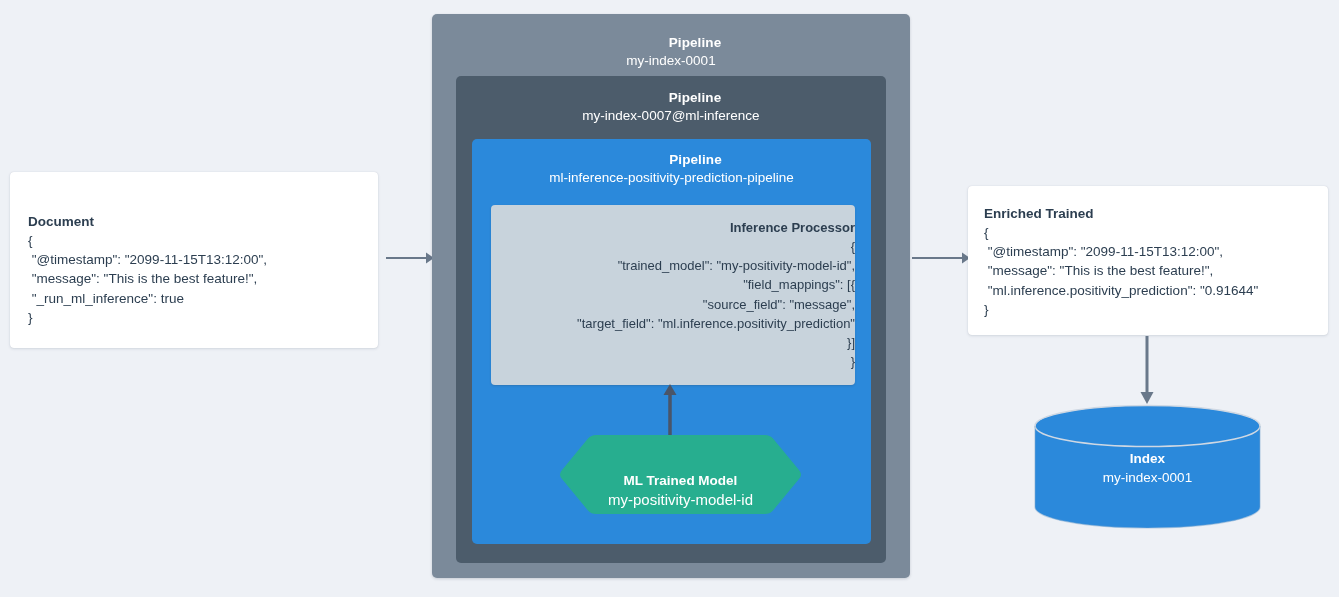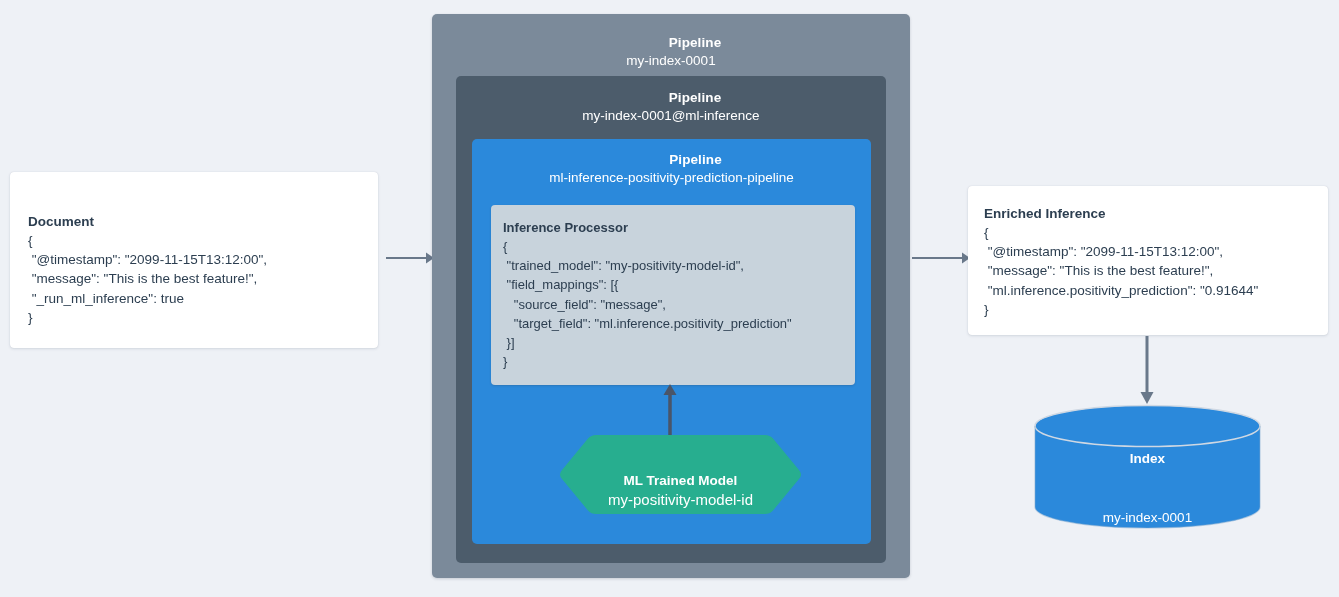--- a/index.html
+++ b/index.html
@@ -76,20 +76,21 @@
   
   #inference-processor{
     position:absolute;
     left:491px;top:205px;width:364px;height:180px;
     background:#c8d3dc;
     border-radius:4px;
     box-shadow:0 1px 2px rgba(40,55,75,0.22);
     color:#2c3e50;
     padding:13px 0 0 12px;
     box-sizing:border-box;
+    text-align:right;
   }
   #inference-processor .title{
     font-weight:bold;font-size:13px;line-height:19px;white-space:pre;
   }
   #inference-processor .line{
     font-size:13px;line-height:19.2px;white-space:pre;
   }
 
   
   #ml-model{
@@ -106,21 +107,21 @@
   #ml-model .mname{font-size:15px;line-height:19px;}
 
   
   #index-cylinder{
     position:absolute;left:1033px;top:404px;width:229px;height:125px;
   }
   #index-cylinder svg{display:block;width:229px;height:125px;}
   #index-cylinder .labels{
     position:absolute;left:0;top:46px;width:229px;
     display:flex;flex-direction:column;align-items:center;
-    color:#ffffff;text-align:center;pointer-events:none;gap:40px;
+    color:#ffffff;text-align:center;pointer-events:none;
   }
   #index-cylinder .ctitle{font-weight:bold;font-size:13.5px;line-height:18px;}
   #index-cylinder .cname{font-size:13.5px;line-height:19px;}
 
   
   .arrow{position:absolute;}
   #arrow-doc-to-pipeline{left:386px;top:248px;width:48px;height:20px;}
   #arrow-pipeline-to-enriched{left:912px;top:248px;width:58px;height:20px;}
   #arrow-enriched-to-index{left:1136px;top:336px;width:22px;height:68px;}
   #arrow-model-to-processor{left:659px;top:384px;width:22px;height:52px;}
@@ -146,21 +147,21 @@
     </svg>
   </div>
 
   <div class="pipe" id="pipeline-outer">
     <div class="ptitle">Pipeline</div>
     <div class="pname">my-index-0001</div>
   </div>
 
   <div class="pipe" id="pipeline-middle">
     <div class="ptitle">Pipeline</div>
-    <div class="pname">my-index-0001@ml-inference</div>
+    <div class="pname">my-index-0007@ml-inference</div>
   </div>
 
   <div class="pipe" id="pipeline-inner">
     <div class="ptitle">Pipeline</div>
     <div class="pname">ml-inference-positivity-prediction-pipeline</div>
   </div>
 
   <div id="inference-processor">
     <div class="title">Inference Processor</div>
     <div class="line">{</div>
@@ -190,21 +191,21 @@
   </div>
 
   <div class="arrow" id="arrow-pipeline-to-enriched">
     <svg viewBox="0 0 58 20" width="58" height="20">
       <line x1="0" y1="10" x2="50" y2="10" stroke="#69788a" stroke-width="2"></line>
       <polygon points="50,4.5 58,10 50,15.5" fill="#69788a"></polygon>
     </svg>
   </div>
 
   <div class="doc-card" id="enriched-card">
-    <div class="title">Enriched Inference</div>
+    <div class="title">Enriched Trained</div>
     <div class="line">{</div>
     <div class="line"> "@timestamp": "2099-11-15T13:12:00",</div>
     <div class="line"> "message": "This is the best feature!",</div>
     <div class="line"> "ml.inference.positivity_prediction": "0.91644"</div>
     <div class="line">}</div>
   </div>
 
   <div class="arrow" id="arrow-enriched-to-index">
     <svg viewBox="0 0 22 68" width="22" height="68">
       <line x1="11" y1="0" x2="11" y2="58" stroke="#69788a" stroke-width="3"></line>

